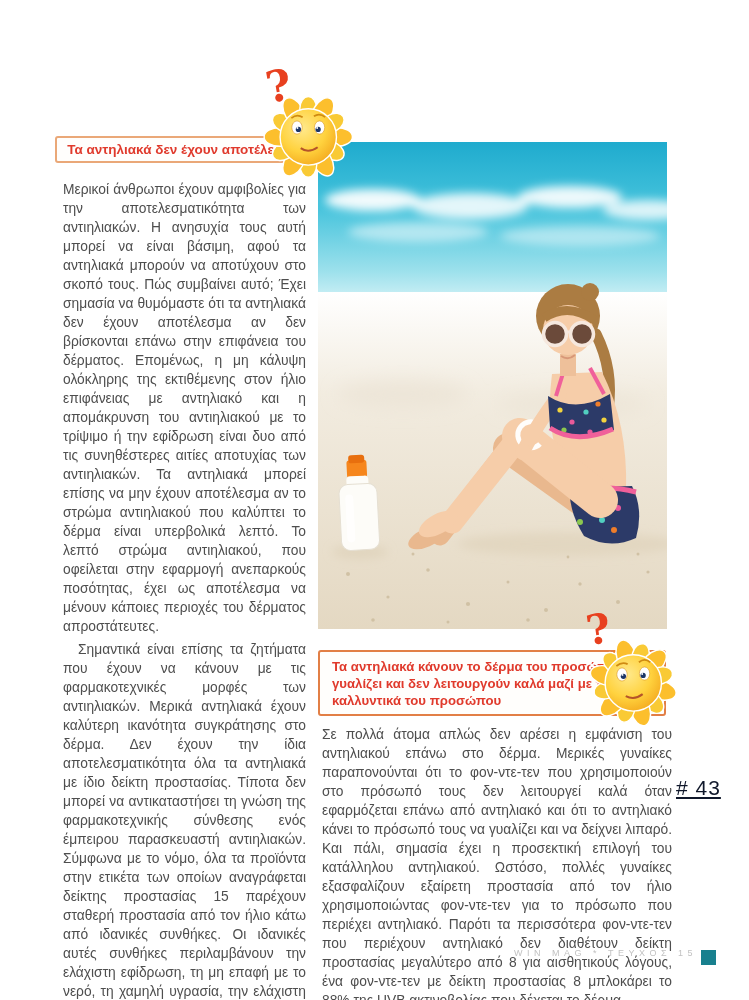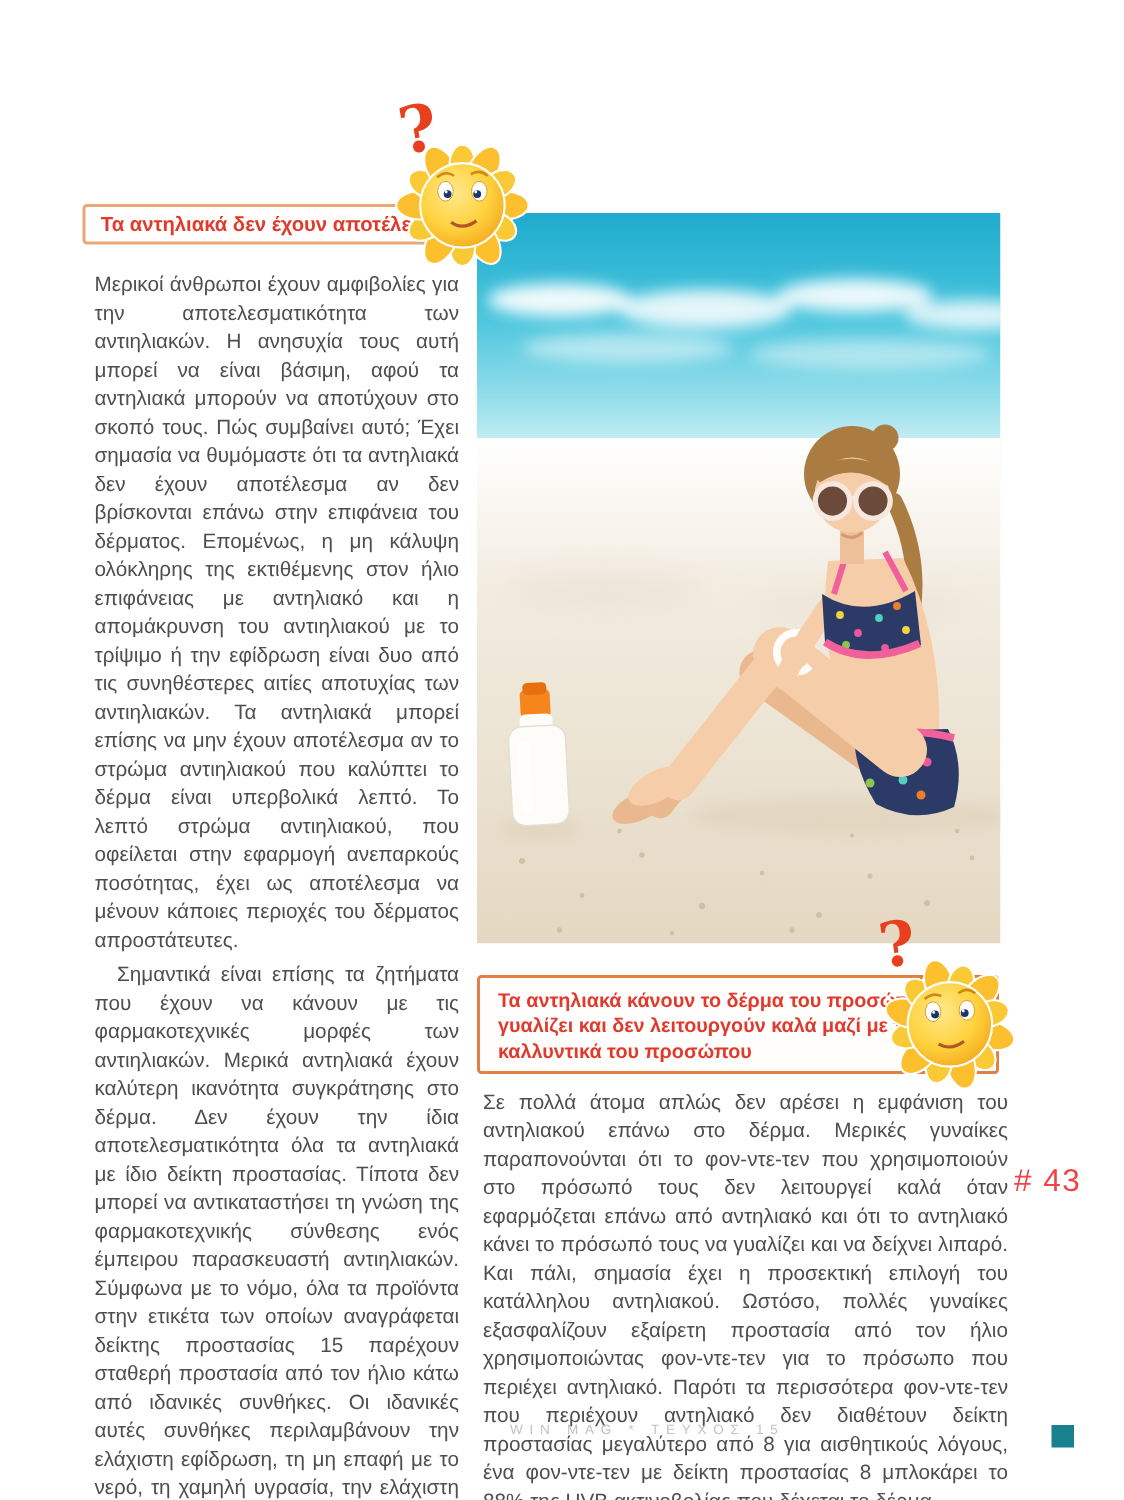--- a/index.html
+++ b/index.html
@@ -22,22 +22,22 @@
   #rightcol{left:318px;top:721px;width:358px;}
   .bodycol p{margin:4px;}
   .bodycol p.indent{text-indent:15px;}
   
   #photo{position:absolute;left:318px;top:142px;width:349px;height:487px;z-index:1;}
   
   .mascot{position:absolute;width:124px;height:124px;z-index:3;}
   #mascot1{left:235px;top:58px;}
   #mascot2{left:560px;top:604px;}
   
-  #pagenum{position:absolute;left:676px;top:776px;font-size:21px;letter-spacing:1px;color:#ef4444;z-index:2;}
-  #footer-label{position:absolute;left:340px;top:948px;width:357px;text-align:left;
+  #pagenum{position:absolute;left:676px;top:776px;font-size:21px;letter-spacing:1px;color:#0f172a;z-index:2;text-decoration:underline;}
+  #footer-label{position:absolute;left:340px;top:948px;width:357px;text-align:right;
     font-size:9px;letter-spacing:4.5px;color:#c2c2c2;z-index:2;}
   #footer-square{position:absolute;left:701px;top:950px;width:15px;height:15px;background:#18808e;z-index:2;}
   .defs-holder{position:absolute;width:0;height:0;overflow:hidden;}
   svg{display:block;}
 </style>
 </head>
 <body>
 
 <svg class="defs-holder" aria-hidden="true">
   <defs>

